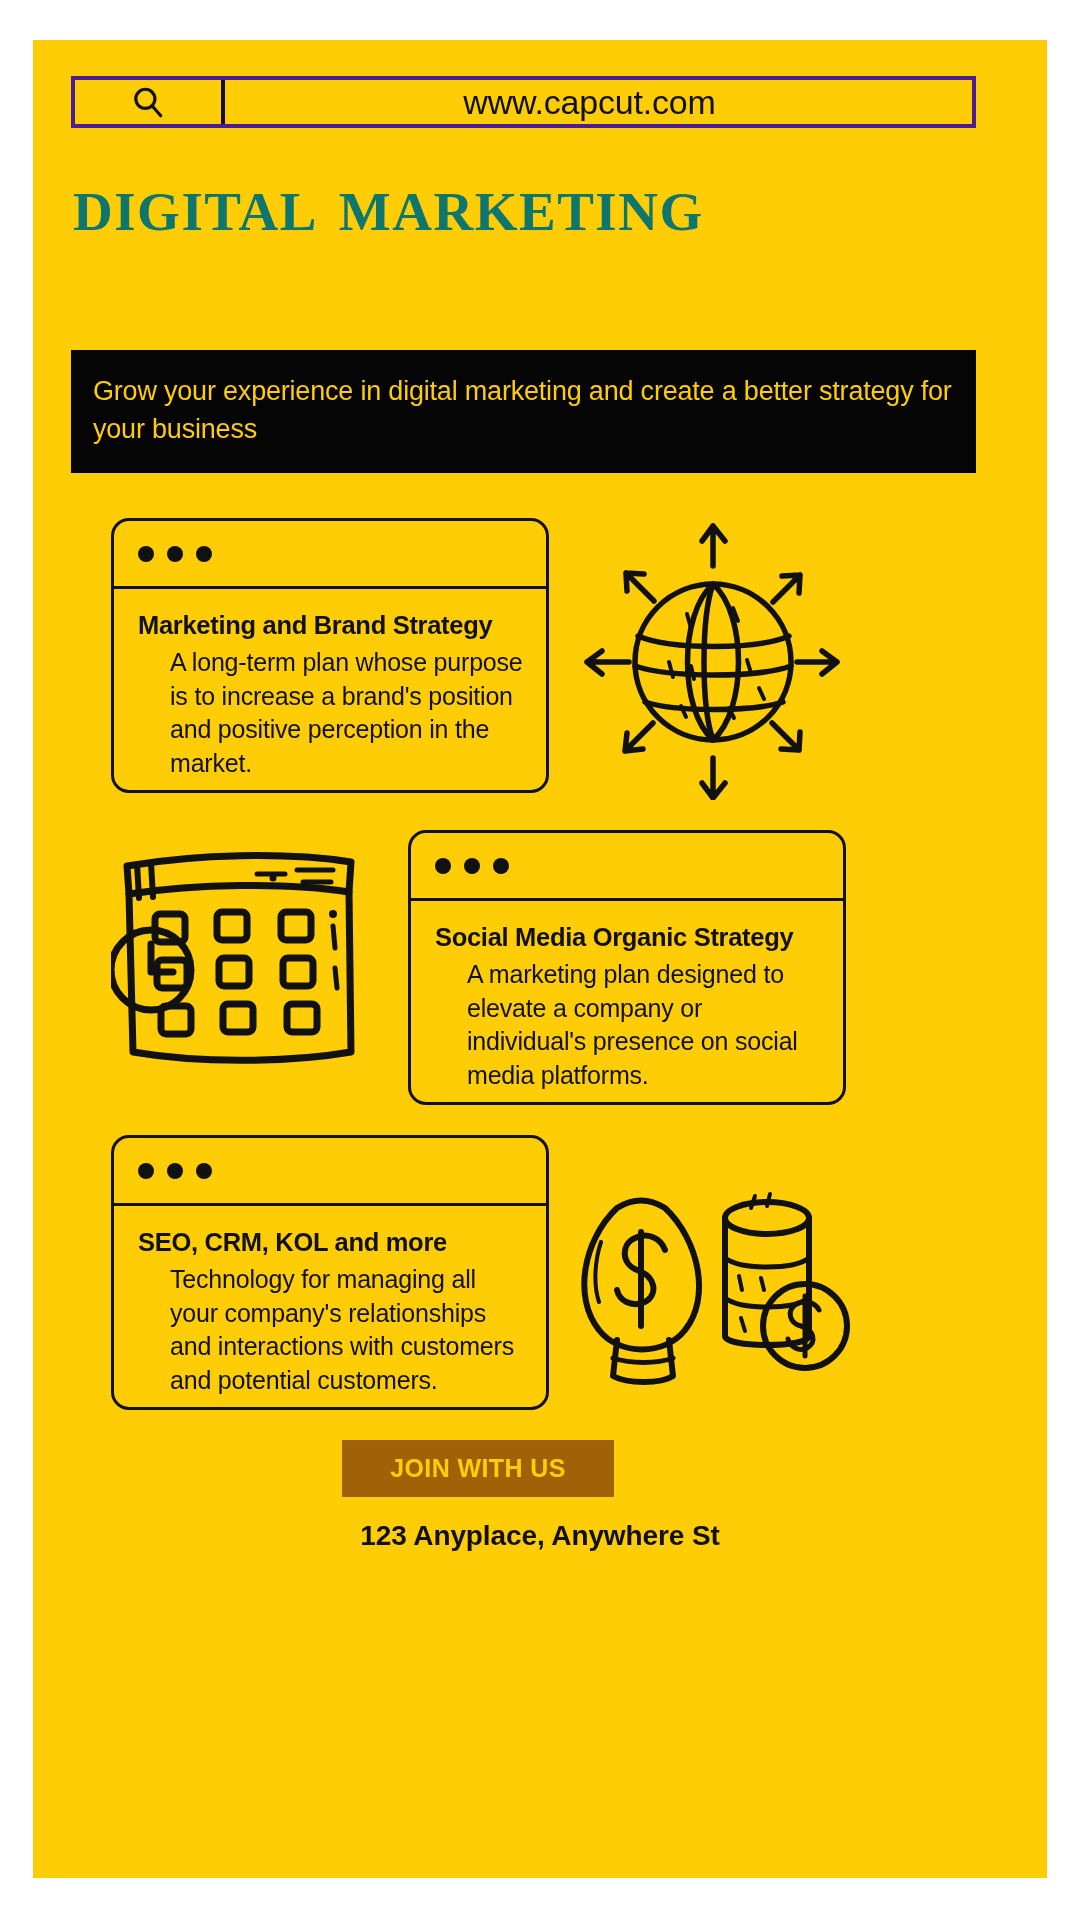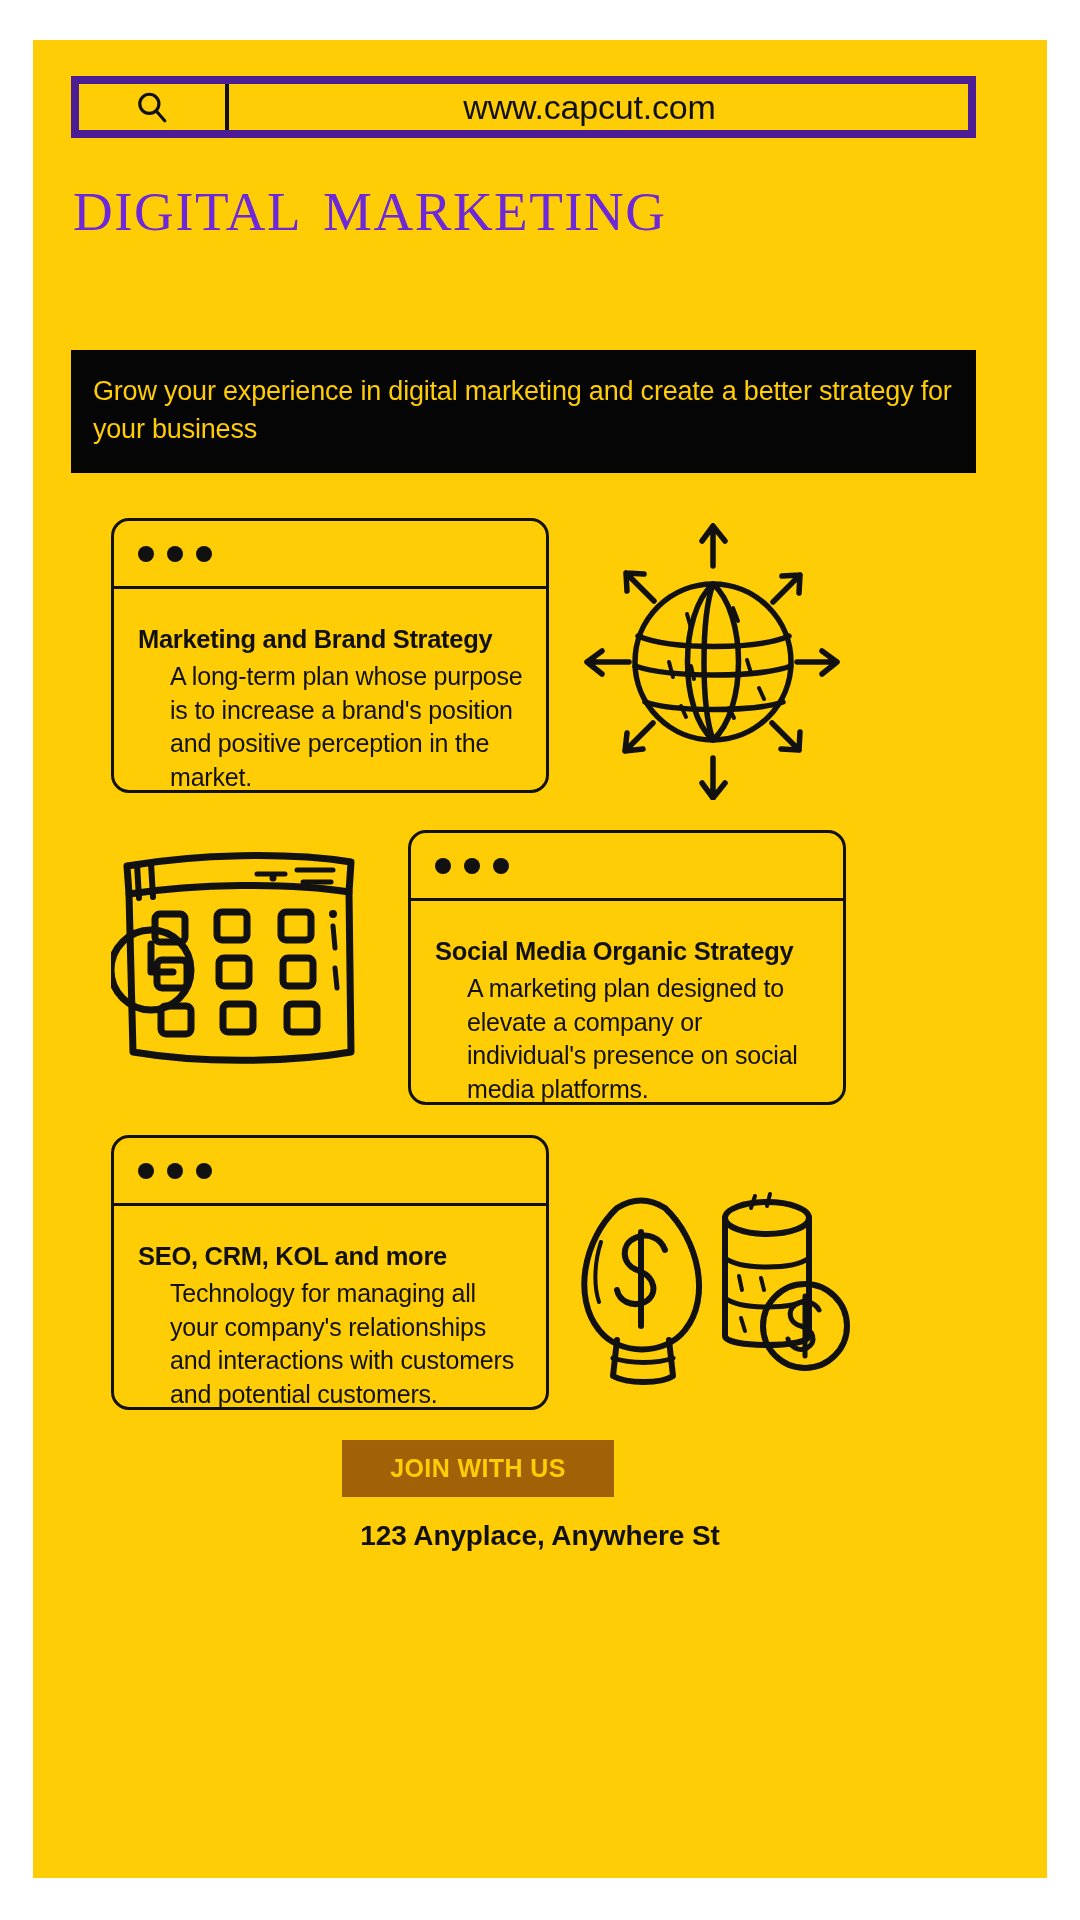--- a/index.html
+++ b/index.html
@@ -27,22 +27,22 @@
     height: 1838px;
     background: #FFCD05;
   }
 
   
   .urlbar {
     position: absolute;
     left: 38px;
     top: 36px;
     width: 905px;
-    height: 62px;
-    border: 8px solid #4c1d95;
+    height: 52px;
+    border: 4px solid #4c1d95;
     display: flex;
     align-items: stretch;
   }
   .urlbar-search {
     width: 150px;
     border-right: 4px solid #111111;
     display: flex;
     align-items: center;
     justify-content: center;
   }
@@ -70,22 +70,22 @@
     position: absolute;
     left: 40px;
     top: 115px;
     width: 920px;
     font-family: "Liberation Serif", serif;
     font-size: 78px;
     line-height: 1.26;
     font-variant: small-caps;
     text-transform: lowercase;
     letter-spacing: 1.5px;
-    color: #6d28d9;
-    font-weight: 400;
+    color: #0f766e;
+    font-weight: 700;
   }
   .headline span { display: block; }
 
   
   .subtitle-banner {
     position: absolute;
     left: 38px;
     top: 310px;
     width: 905px;
     padding: 22px 14px 24px 22px;
@@ -114,21 +114,21 @@
     padding-left: 24px;
     gap: 13px;
   }
   .dot {
     width: 16px;
     height: 16px;
     border-radius: 50%;
     background: #111111;
   }
   .card-body {
-    padding: 36px 22px 16px 24px;
+    padding: 22px 22px 16px 24px;
   }
   .card-heading {
     font-family: "Liberation Sans", sans-serif;
     font-size: 25.5px;
     font-weight: bold;
     color: #111111;
     letter-spacing: -0.3px;
     margin-bottom: 6px;
   }
   .card-desc {

